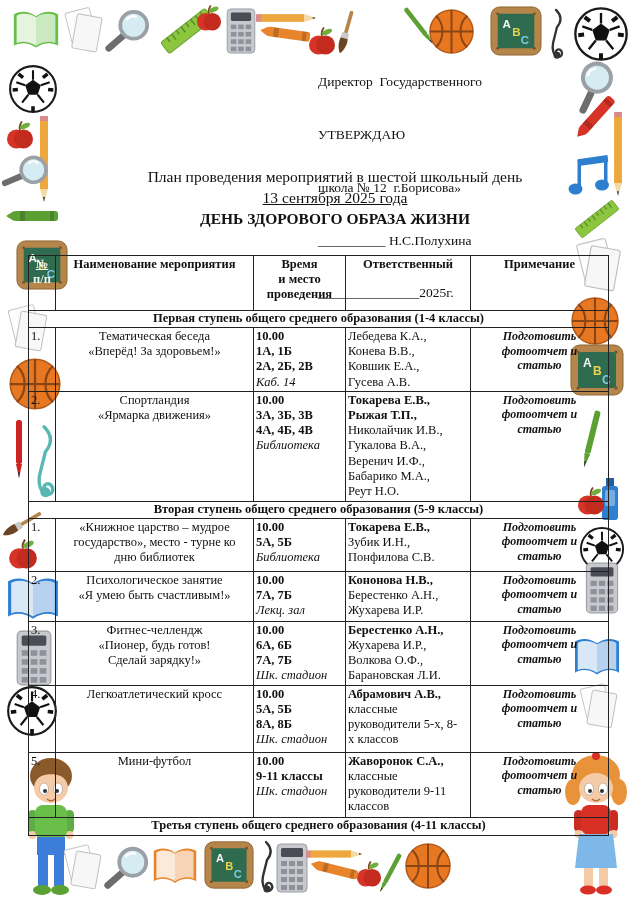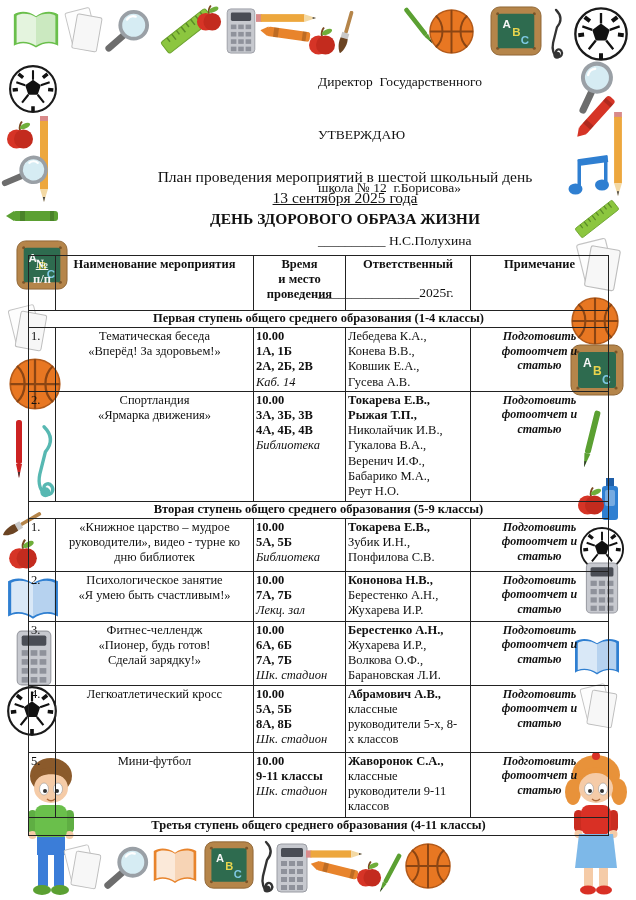--- a/index.html
+++ b/index.html
@@ -1,21 +1,21 @@
 <!DOCTYPE html>
 <html><head>
 <meta charset="utf-8">
 <style>
   html,body{margin:0;padding:0;background:#fff;}
   .page{position:relative;width:636px;height:900px;background:#fff;overflow:hidden;
         font-family:"Liberation Serif",serif;color:#111;}
   .decor{position:absolute;z-index:0;}
   .content{position:absolute;left:0;top:0;right:0;bottom:0;z-index:1;}
   .approval{position:absolute;left:318px;top:38px;font-size:13.5px;line-height:17.6px;white-space:pre;}
-  .title-block{position:absolute;left:62px;top:168px;width:566px;text-align:center;}
+  .title-block{position:absolute;left:52px;top:168px;width:566px;text-align:center;}
   .title-1{font-size:15.5px;}
   .title-2{font-size:15.5px;text-decoration:underline;margin-top:3px;}
   .title-3{font-size:15.5px;font-weight:bold;margin-top:3px;}
   table.plan{position:absolute;left:28px;top:255px;width:580px;border-collapse:collapse;
              table-layout:fixed;font-size:12.5px;line-height:15.2px;background:transparent;}
   .plan td,.plan th{border:1px solid #222;vertical-align:top;padding:1px 2px;background:transparent;}
   .plan th{font-weight:bold;text-align:center;}
   .th-num{color:#f4f4f4;text-align:left;padding-left:3px;}
   .th-num .u{text-decoration:underline;display:block;}
   .th-num .b{display:block;}
@@ -478,21 +478,21 @@
       </tr>
 
       <tr class="section-row" style="height:17px">
         <td colspan="5">Вторая ступень общего среднего образования (5-9 классы)</td>
       </tr>
 
       <tr style="height:53px">
         <td class="cell-num">1.</td>
         <td class="cell-name">
               <div class="pre">«Книжное царство – мудрое
-руководители», видео - турне ко
+государство», место - турне ко
 дню библиотек</div>
             </td>
         <td class="cell-time">
               <div class="pre">10.00
 5А, 5Б</div>
               <div class="time-place">Библиотека</div>
             </td>
         <td class="cell-resp">
               <div class="pre resp-bold">Токарева Е.В.,</div>
               <div class="pre">Зубик И.Н.,

